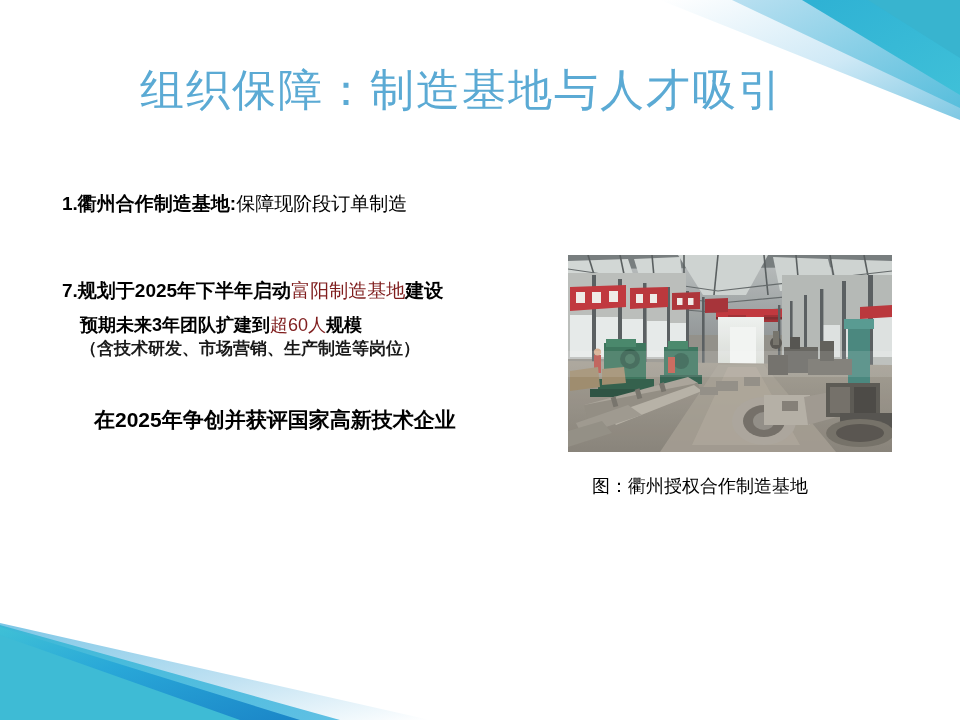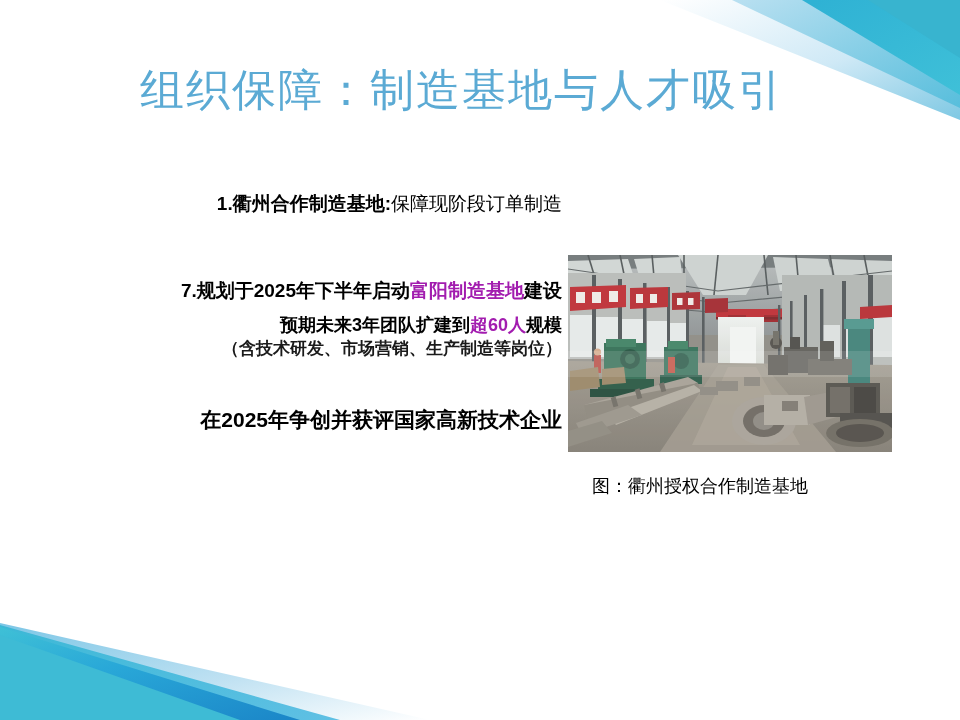--- a/index.html
+++ b/index.html
@@ -15,21 +15,20 @@
     position: relative;
   }
 
   .slide {
     position: absolute;
     inset: 0;
     width: 960px;
     height: 720px;
     background: #ffffff;
     overflow: hidden;
-    text-align: right;
   }
 
   
   .deco {
     position: absolute;
     pointer-events: none;
   }
   .deco-tr {
     top: 0;
     right: 0;
@@ -87,21 +86,21 @@
     margin-bottom: 46px;
     font-weight: 700;
     color: #1a1a1a;
   }
   .line-5 {
     font-size: 21px;
     margin-left: 32px;
   }
   .b { font-weight: bold; }
   .n { font-weight: normal; }
-  .red { color: #a21caf; font-weight: bold; }
+  .red { color: #7f1d1d; font-weight: normal; }
 
   
   .photo-wrap {
     position: absolute;
     left: 568px;
     top: 255px;
     width: 324px;
     height: 197px;
     overflow: hidden;
     background: #8a8a86;

